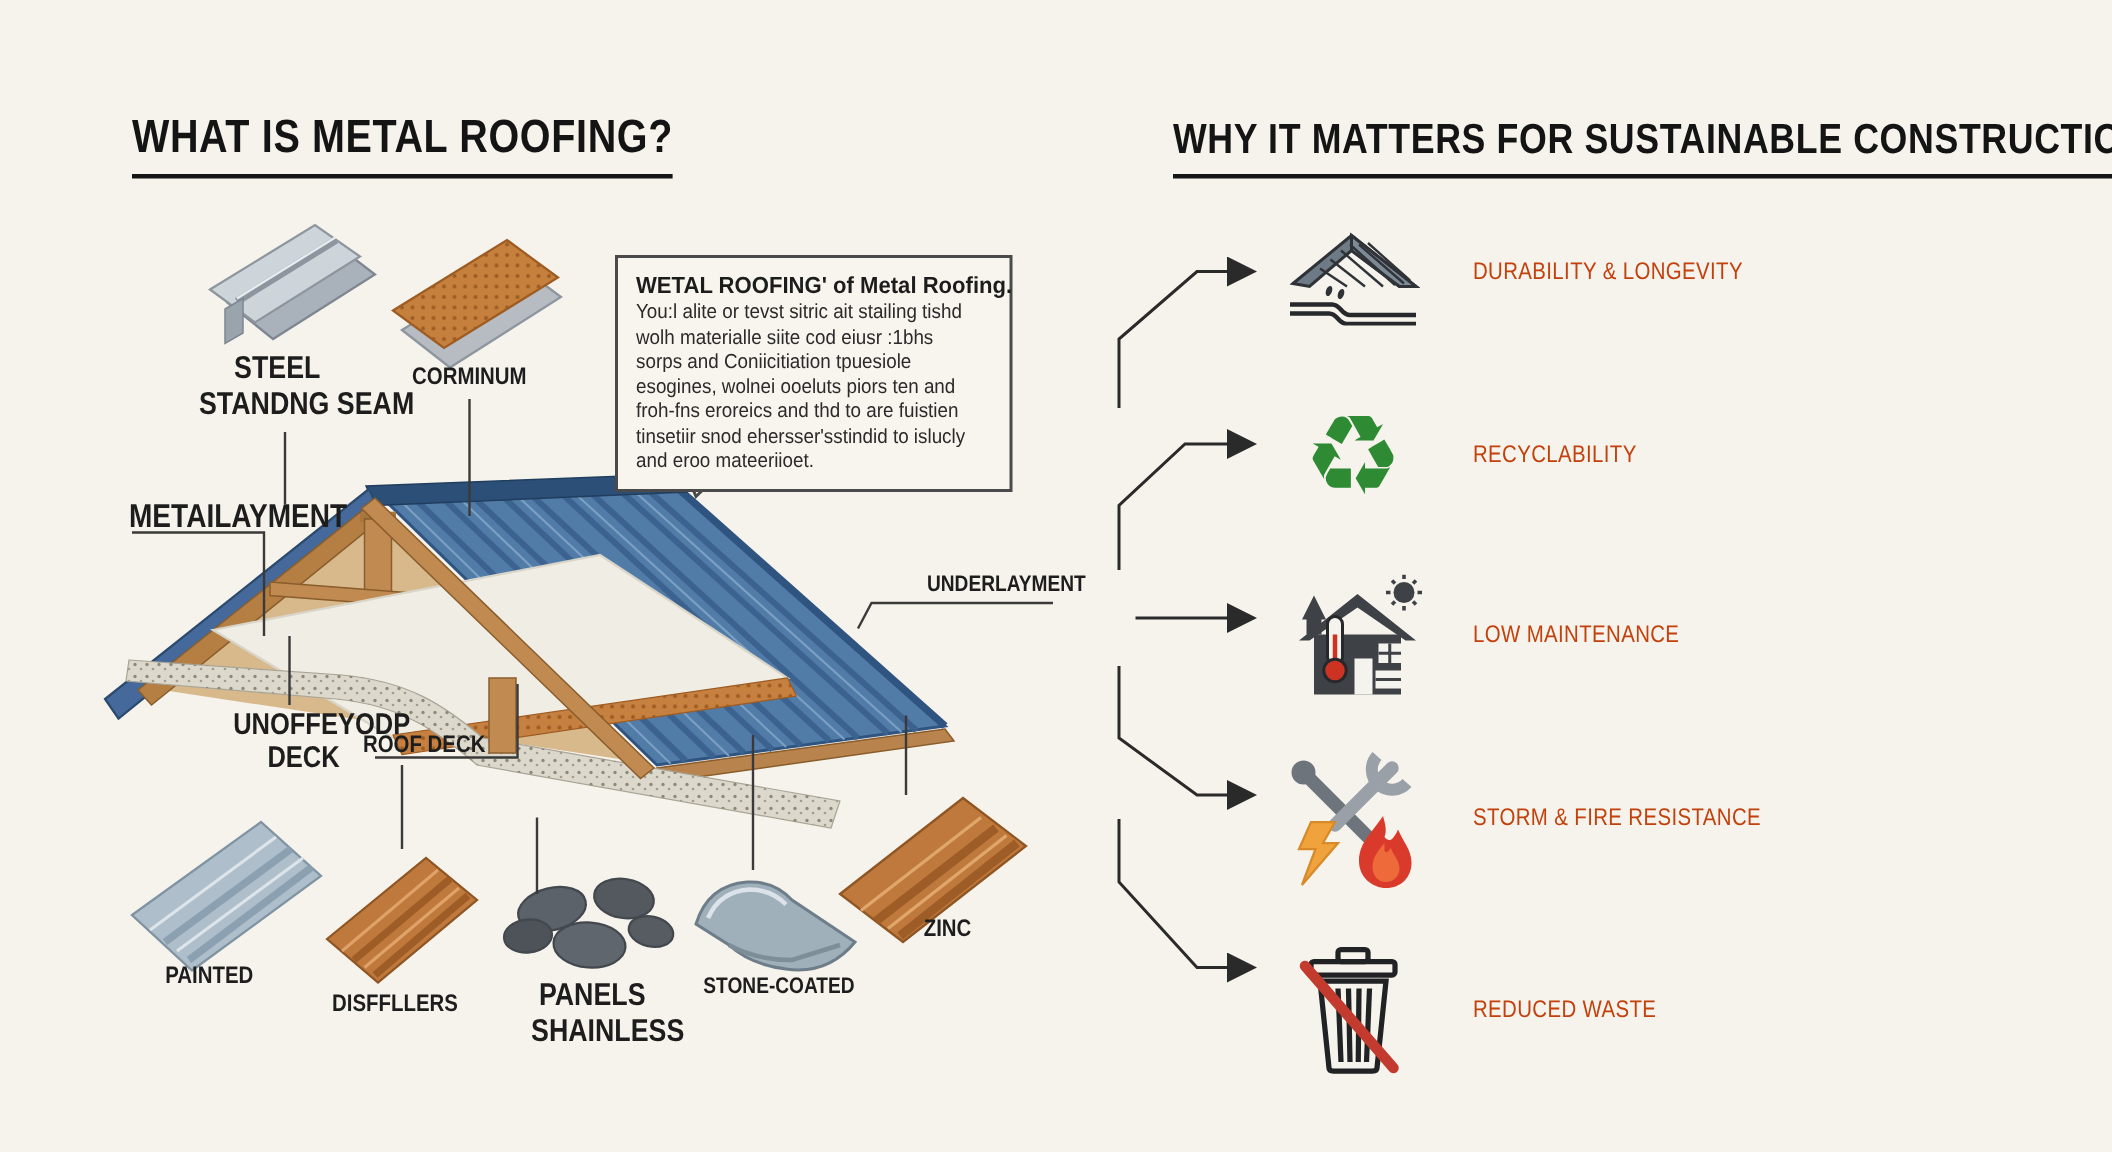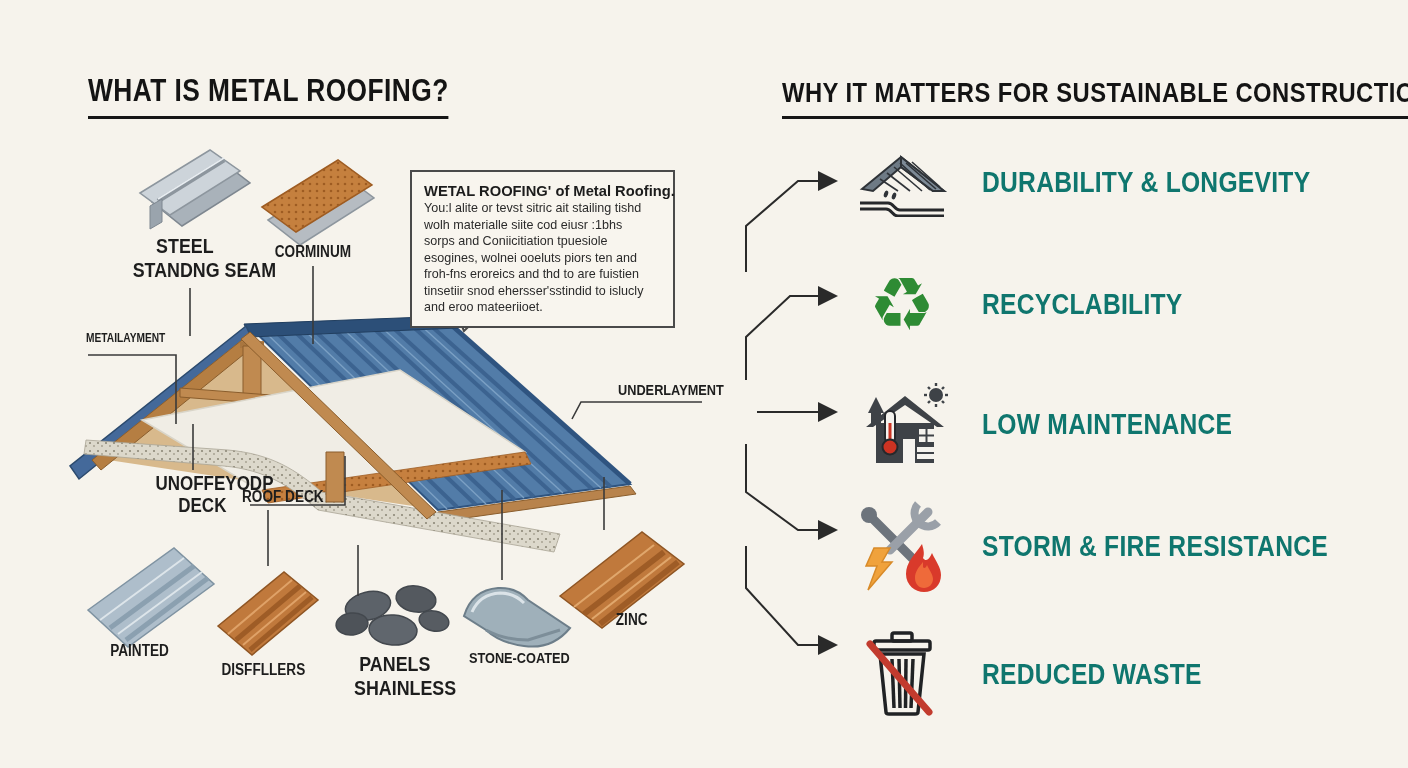--- a/index.html
+++ b/index.html
@@ -30,21 +30,21 @@
   }
   .bubble .bhead{font-weight:bold;font-size:15.5px;line-height:19px;color:#1c1c1c;
     transform:scaleX(0.95);transform-origin:left top;white-space:nowrap;}
   .bubble .bline{font-size:13.5px;line-height:16.5px;color:#2a2a2a;
     transform:scaleX(0.93);transform-origin:left top;white-space:nowrap;}
   .benefit{
     position:absolute;left:852px;width:520px;height:88px;
     display:flex;align-items:center;
   }
   .bicon{width:100px;flex:0 0 100px;display:flex;align-items:center;justify-content:center;}
-  .blabel{font-weight:bold;font-size:29px;color:#0f766e;margin-left:30px;}
+  .blabel{font-weight:normal;font-size:16px;color:#c2410c;margin-left:30px;}
   .blabel > span{display:inline-block;transform:scaleX(0.85);transform-origin:left center;white-space:nowrap;letter-spacing:0.3px;}
   .recycle-glyph{font-size:74px;line-height:74px;color:#2e8b34;font-family:"DejaVu Sans",sans-serif;}
   svg{display:block;}
 </style>
 </head>
 <body>
 
 <svg class="abs" style="left:0;top:0;z-index:1" width="1408" height="768" viewBox="0 0 1408 768">
   <defs>
     <marker id="ah" markerWidth="10" markerHeight="10" refX="8" refY="5" orient="auto">
@@ -207,21 +207,21 @@
   <div class="bline">and eroo mateeriioet.</div>
 </div>
 
 <div class="lbl" style="left:120px;top:234px;width:130px;font-size:21px;z-index:2">
   <span>STEEL</span><br>
   <span>STANDNG SEAM</span>
 </div>
 <div class="lbl" style="left:250px;top:243px;width:125px;font-size:16px;z-index:2">
   <span>CORMINUM</span>
 </div>
-<div class="lbl left-align" style="left:86px;top:332px;font-size:12px;z-index:2">
+<div class="lbl left-align" style="left:86px;top:332px;font-size:22px;z-index:2">
   <span>METAILAYMENT</span>
 </div>
 <div class="lbl left-align" style="left:618px;top:382px;font-size:15px;z-index:2">
   <span>UNDERLAYMENT</span>
 </div>
 <div class="lbl" style="left:145px;top:472px;width:115px;font-size:20px;z-index:2">
   <span>UNOFFEYODP</span><br>
   <span>DECK</span>
 </div>
 <div class="lbl left-align" style="left:242px;top:488px;font-size:16px;z-index:2">

